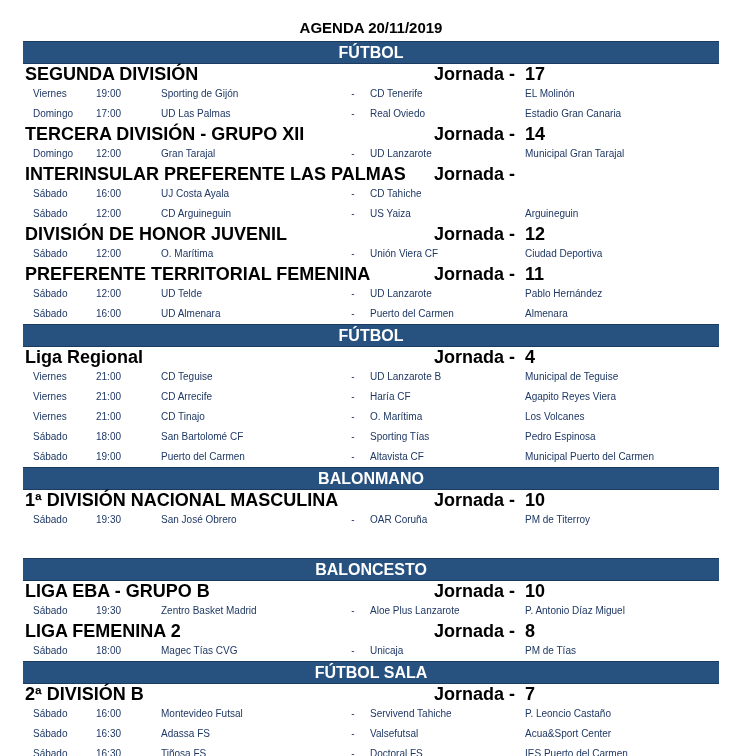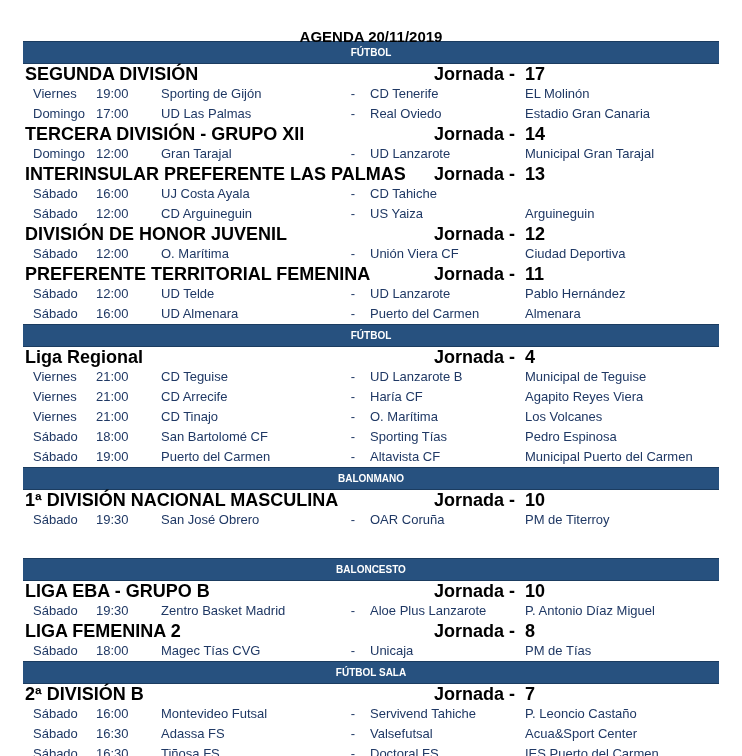--- a/index.html
+++ b/index.html
@@ -3,60 +3,60 @@
 <meta charset="utf-8">
 <style>
   * { box-sizing: border-box; margin: 0; padding: 0; }
   html, body {
     width: 742px; height: 756px;
     background: #ffffff;
     font-family: "Liberation Sans", sans-serif;
     overflow: hidden;
   }
   .title {
-    padding-top: 28px;
+    padding-top: 19px;
     height: 34px;
     text-align: center;
     font-weight: 700;
     font-size: 15px;
     line-height: 18px;
     color: #000000;
   }
   .content { margin: 7px 23px 0 23px; }
   .sport-section { }
   .gap-before { margin-top: 28px; }
   .sport-bar {
     height: 23px;
     background: var(--bar-bg, #27517F);
     border-top: 1px solid var(--bar-border, #1B3C60);
     border-bottom: 1px solid var(--bar-border, #1B3C60);
     color: var(--bar-text, #FFFFFF);
     font-weight: 700;
-    font-size: 10px;
+    font-size: 16px;
     line-height: 21px;
     text-align: center;
   }
   .league-row {
     display: grid;
     grid-template-columns: 1fr auto 194px;
     height: 20px;
     line-height: 20px;
     font-weight: 700;
     font-size: 18px;
     color: var(--heading-text, #000000);
   }
   .league-name { padding-left: 2px; }
   .jornada-label { text-align: center; padding-right: 10px; }
   .match-row {
     display: grid;
     grid-template-columns: 63px 65px 179px 26px 159px 194px;
     padding-left: 10px;
     height: 20px;
     line-height: 20px;
-    font-size: 13px;
+    font-size: 10px;
     color: var(--row-text, #1F3864);
   }
   .cell { white-space: nowrap; }
   .home { text-align: left; }
   .sep { text-align: center; }
   .away { padding-left: 4px; }
 </style>
 </head>
 <body>
 
@@ -95,21 +95,20 @@
           <span class="day cell">Domingo</span>
           <span class="time cell">12:00</span>
           <span class="home cell">Gran Tarajal</span>
           <span class="sep cell">-</span>
           <span class="away cell">UD Lanzarote</span>
           <span class="venue cell">Municipal Gran Tarajal</span>
         </div>
         <div class="league-row">
           <span class="league-name cell">INTERINSULAR PREFERENTE LAS PALMAS</span>
           <span class="jornada-label cell">Jornada -</span>
-          <span class="jornada-num cell">13</span>
         </div>
         <div class="match-row">
           <span class="day cell">Sábado</span>
           <span class="time cell">16:00</span>
           <span class="home cell">UJ Costa Ayala</span>
           <span class="sep cell">-</span>
           <span class="away cell">CD Tahiche</span>
         </div>
         <div class="match-row">
           <span class="day cell">Sábado</span>

